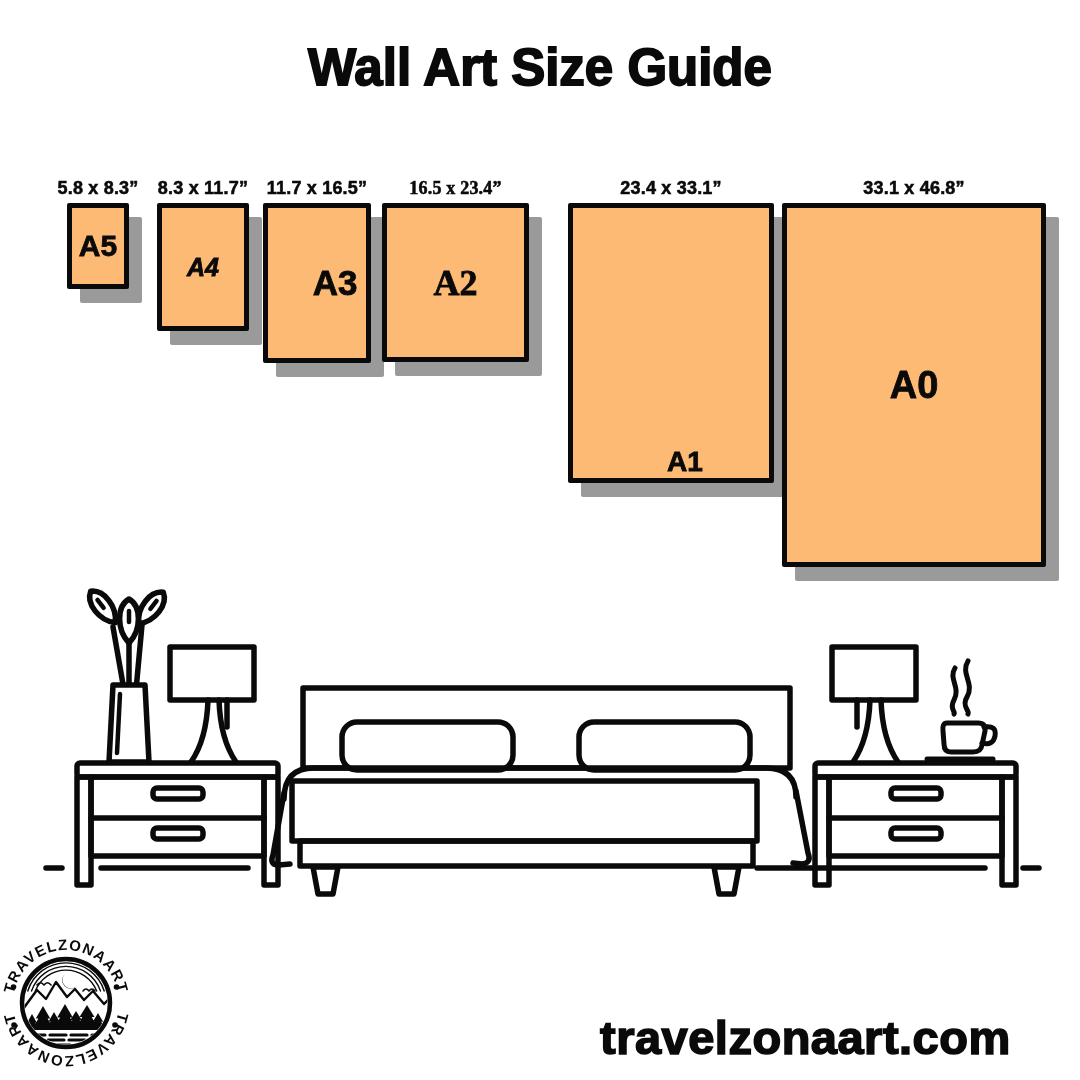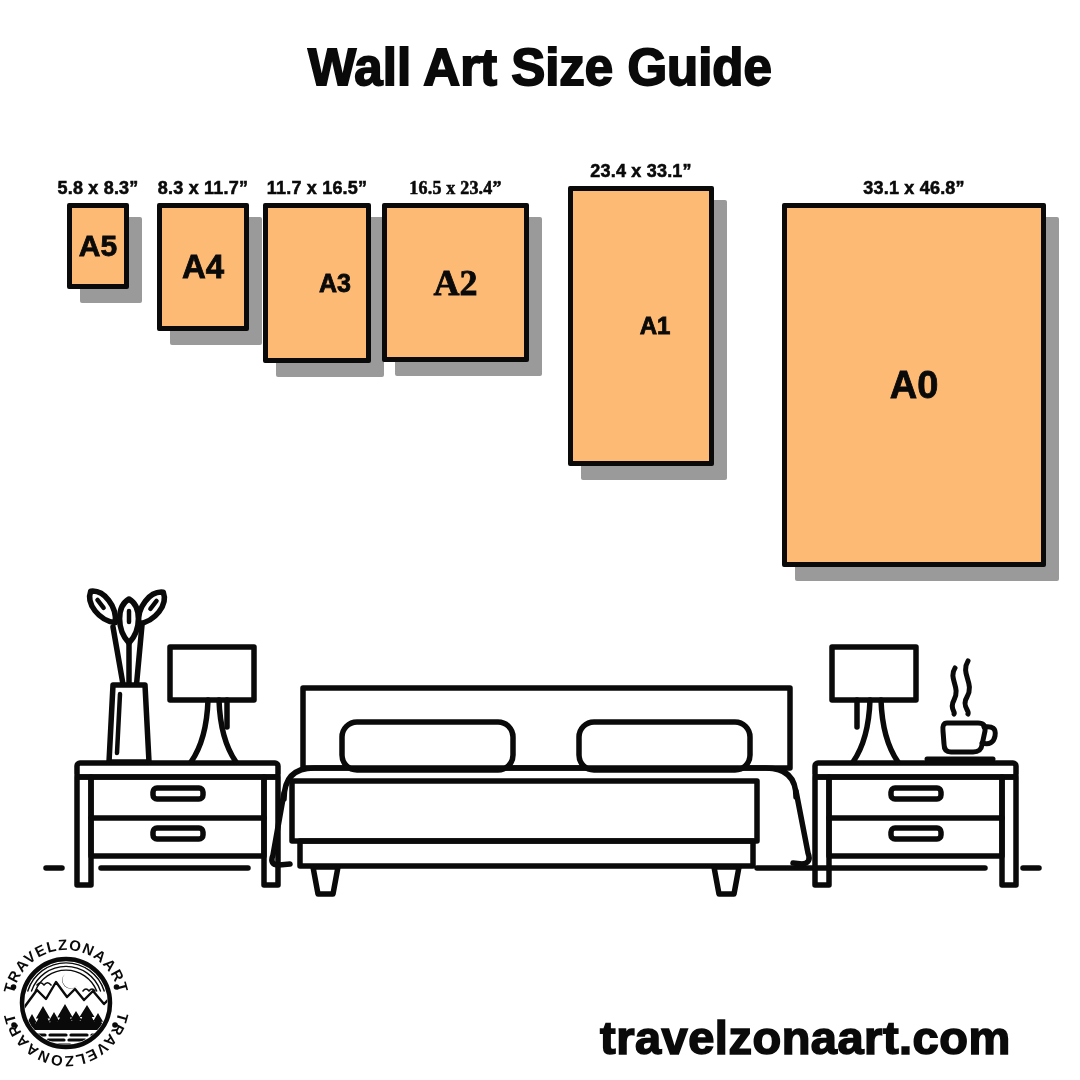--- a/index.html
+++ b/index.html
@@ -28,33 +28,33 @@
 <div class="stage">
 
   <div class="title">Wall Art Size Guide</div>
 
   <div class="frame" style="left:67px;top:203px;width:62px;height:86px;">
     <div class="dims">5.8 x 8.3”</div>
     <div class="letter" style="font-size:30px;">A5</div>
   </div>
   <div class="frame" style="left:157px;top:203px;width:92px;height:128px;">
     <div class="dims">8.3 x 11.7”</div>
-    <div class="letter" style="font-size:33px;">A4</div>
+    <div class="letter" style="font-size:25px;font-style:italic;">A4</div>
   </div>
   <div class="frame" style="left:263px;top:203px;width:108px;height:160px;padding-left:36px;">
     <div class="dims">11.7 x 16.5”</div>
-    <div class="letter" style="font-size:25px;">A3</div>
+    <div class="letter" style="font-size:35px;">A3</div>
   </div>
   <div class="frame" style="left:382px;top:203px;width:147px;height:159px;font-family:Liberation Serif, serif;">
     <div class="dims">16.5 x 23.4”</div>
     <div class="letter" style="font-size:36px;text-align:center;">A2</div>
   </div>
-  <div class="frame" style="left:568px;top:186px;width:146px;height:280px;">
+  <div class="frame" style="left:568px;top:203px;width:206px;height:280px;align-items:flex-end;">
     <div class="dims">23.4 x 33.1”</div>
-    <div class="letter" style="font-size:24px;margin-left:28px;">A1</div>
+    <div class="letter" style="font-size:28px;margin-left:28px;">A1</div>
   </div>
   <div class="frame" style="left:782px;top:203px;width:264px;height:364px;">
     <div class="dims">33.1 x 46.8”</div>
     <div class="letter" style="font-size:38px;">A0</div>
   </div>
 
   <svg class="scene" viewBox="0 0 1080 330" xmlns="http://www.w3.org/2000/svg">
     <g stroke="#0a0a0a" stroke-width="5.5" fill="none" stroke-linecap="round" stroke-linejoin="round">
 
       <g>

